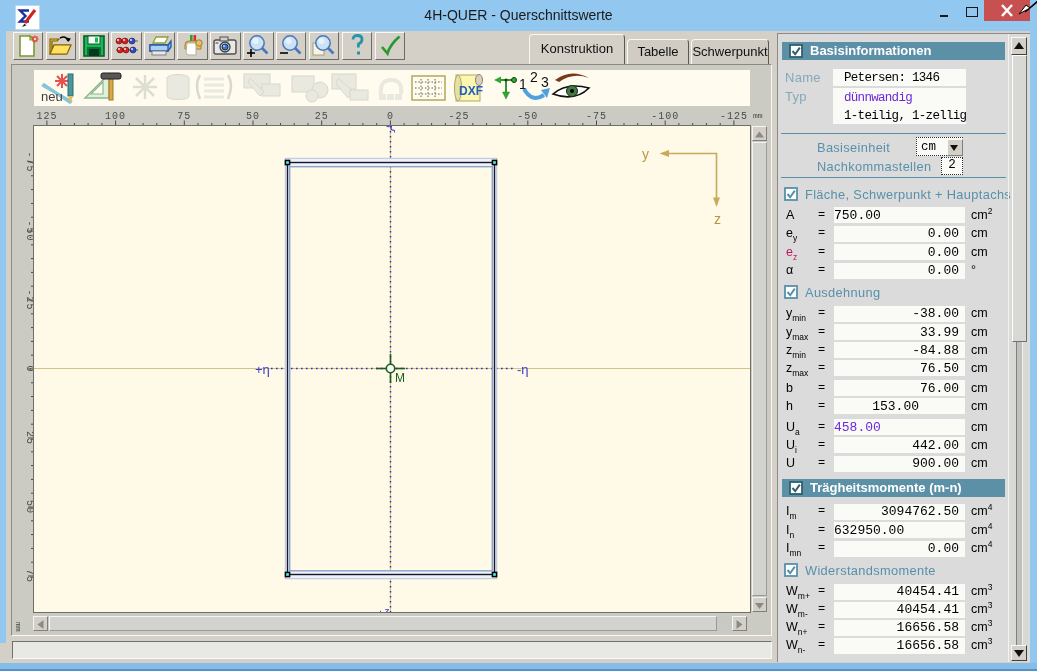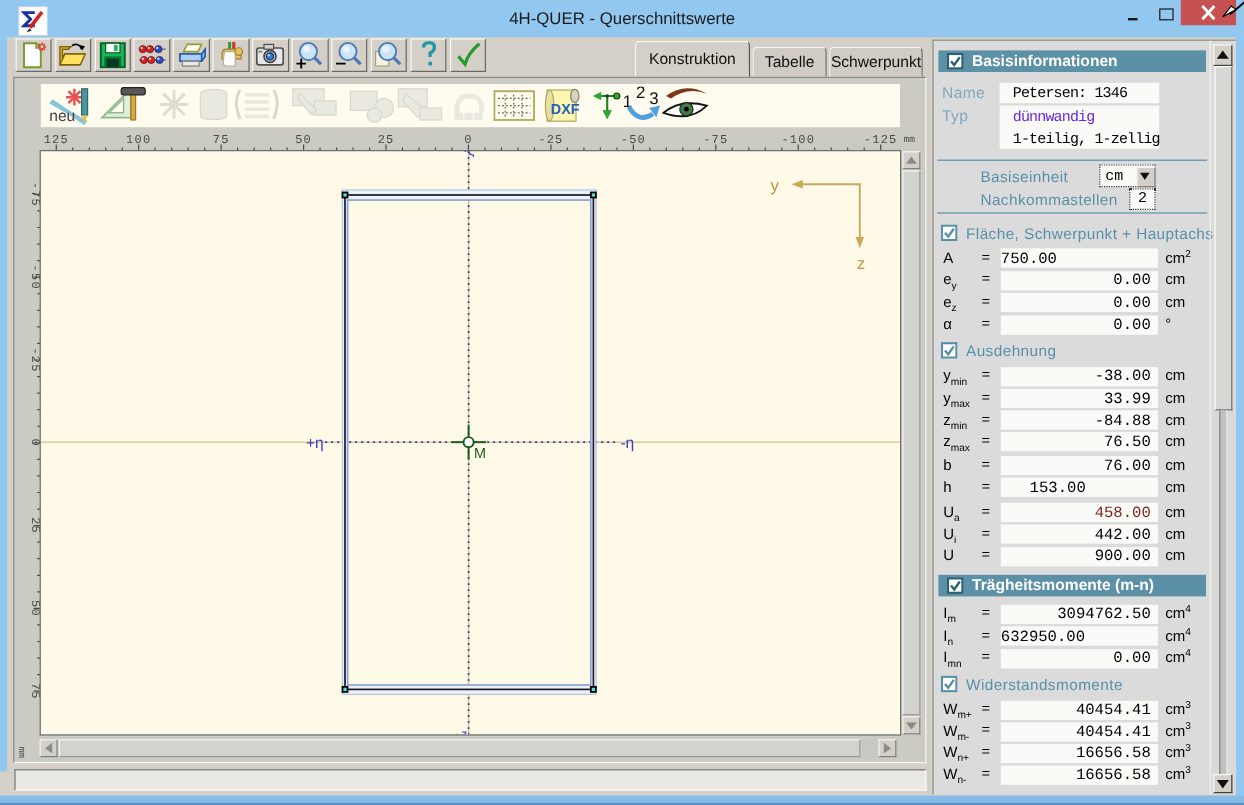--- a/index.html
+++ b/index.html
@@ -438,21 +438,21 @@
 <div style="position:absolute;left:786px;top:207.5px;font-size:12.5px;color:#000;white-space:nowrap">A</div>
 <div style="position:absolute;left:818px;top:207.5px;font-size:12px;color:#000;font-family:'Liberation Mono',monospace">=</div>
 <div style="position:absolute;left:834px;top:207.0px;width:131px;height:16px;background:#fafaf6"></div>
 <div style="position:absolute;left:834px;top:207.5px;width:125px;text-align:left;font-size:13px;font-family:'Liberation Mono',monospace;color:#000">750.00</div>
 <div style="position:absolute;left:971px;top:207.5px;font-size:12.5px;color:#000;white-space:nowrap">cm<sup style="font-size:8.5px">2</sup></div>
 <div style="position:absolute;left:786px;top:226px;font-size:12.5px;color:#000;white-space:nowrap">e<sub style="font-size:8.5px">y</sub></div>
 <div style="position:absolute;left:818px;top:226px;font-size:12px;color:#000;font-family:'Liberation Mono',monospace">=</div>
 <div style="position:absolute;left:834px;top:225.5px;width:131px;height:16px;background:#fafaf6"></div>
 <div style="position:absolute;left:834px;top:226px;width:125px;text-align:right;font-size:13px;font-family:'Liberation Mono',monospace;color:#000">0.00</div>
 <div style="position:absolute;left:971px;top:226px;font-size:12.5px;color:#000;white-space:nowrap">cm</div>
-<div style="position:absolute;left:786px;top:244.5px;font-size:12.5px;color:#000000;white-space:nowrap">e<sub style="font-size:8.5px">z</sub></div>
+<div style="position:absolute;left:786px;top:244.5px;font-size:12.5px;color:#be185d;white-space:nowrap">e<sub style="font-size:8.5px">z</sub></div>
 <div style="position:absolute;left:818px;top:244.5px;font-size:12px;color:#000;font-family:'Liberation Mono',monospace">=</div>
 <div style="position:absolute;left:834px;top:244.0px;width:131px;height:16px;background:#fafaf6"></div>
 <div style="position:absolute;left:834px;top:244.5px;width:125px;text-align:right;font-size:13px;font-family:'Liberation Mono',monospace;color:#000">0.00</div>
 <div style="position:absolute;left:971px;top:244.5px;font-size:12.5px;color:#000;white-space:nowrap">cm</div>
 <div style="position:absolute;left:786px;top:263px;font-size:12.5px;color:#000;white-space:nowrap">α</div>
 <div style="position:absolute;left:818px;top:263px;font-size:12px;color:#000;font-family:'Liberation Mono',monospace">=</div>
 <div style="position:absolute;left:834px;top:262.5px;width:131px;height:16px;background:#fafaf6"></div>
 <div style="position:absolute;left:834px;top:263px;width:125px;text-align:right;font-size:13px;font-family:'Liberation Mono',monospace;color:#000">0.00</div>
 <div style="position:absolute;left:971px;top:263px;font-size:12.5px;color:#000;white-space:nowrap">°</div>
 <div style="position:absolute;left:784px;top:285px">
@@ -483,26 +483,26 @@
 <div style="position:absolute;left:834px;top:360.5px;width:125px;text-align:right;font-size:13px;font-family:'Liberation Mono',monospace;color:#000">76.50</div>
 <div style="position:absolute;left:971px;top:360.5px;font-size:12.5px;color:#000;white-space:nowrap">cm</div>
 <div style="position:absolute;left:786px;top:380.5px;font-size:12.5px;color:#000;white-space:nowrap">b</div>
 <div style="position:absolute;left:818px;top:380.5px;font-size:12px;color:#000;font-family:'Liberation Mono',monospace">=</div>
 <div style="position:absolute;left:834px;top:380.0px;width:131px;height:16px;background:#fafaf6"></div>
 <div style="position:absolute;left:834px;top:380.5px;width:125px;text-align:right;font-size:13px;font-family:'Liberation Mono',monospace;color:#000">76.00</div>
 <div style="position:absolute;left:971px;top:380.5px;font-size:12.5px;color:#000;white-space:nowrap">cm</div>
 <div style="position:absolute;left:786px;top:398.5px;font-size:12.5px;color:#000;white-space:nowrap">h</div>
 <div style="position:absolute;left:818px;top:398.5px;font-size:12px;color:#000;font-family:'Liberation Mono',monospace">=</div>
 <div style="position:absolute;left:834px;top:398.0px;width:131px;height:16px;background:#fafaf6"></div>
-<div style="position:absolute;left:858px;top:398.5px;width:125px;text-align:left;font-size:13px;font-family:'Liberation Mono',monospace;color:#000">153.00</div>
+<div style="position:absolute;left:794px;top:398.5px;width:125px;text-align:right;font-size:13px;font-family:'Liberation Mono',monospace;color:#000">153.00</div>
 <div style="position:absolute;left:971px;top:398.5px;font-size:12.5px;color:#000;white-space:nowrap">cm</div>
 <div style="position:absolute;left:786px;top:419.5px;font-size:12.5px;color:#000;white-space:nowrap">U<sub style="font-size:8.5px">a</sub></div>
 <div style="position:absolute;left:818px;top:419.5px;font-size:12px;color:#000;font-family:'Liberation Mono',monospace">=</div>
 <div style="position:absolute;left:834px;top:419.0px;width:131px;height:16px;background:#fafaf6"></div>
-<div style="position:absolute;left:834px;top:419.5px;width:125px;text-align:right;font-size:13px;font-family:'Liberation Mono',monospace;color:#7f1d1d">458.00</div>
+<div style="position:absolute;left:834px;top:419.5px;width:125px;text-align:left;font-size:13px;font-family:'Liberation Mono',monospace;color:#6d28d9">458.00</div>
 <div style="position:absolute;left:971px;top:419.5px;font-size:12.5px;color:#000;white-space:nowrap">cm</div>
 <div style="position:absolute;left:786px;top:437.5px;font-size:12.5px;color:#000;white-space:nowrap">U<sub style="font-size:8.5px">i</sub></div>
 <div style="position:absolute;left:818px;top:437.5px;font-size:12px;color:#000;font-family:'Liberation Mono',monospace">=</div>
 <div style="position:absolute;left:834px;top:437.0px;width:131px;height:16px;background:#fafaf6"></div>
 <div style="position:absolute;left:834px;top:437.5px;width:125px;text-align:right;font-size:13px;font-family:'Liberation Mono',monospace;color:#000">442.00</div>
 <div style="position:absolute;left:971px;top:437.5px;font-size:12.5px;color:#000;white-space:nowrap">cm</div>
 <div style="position:absolute;left:786px;top:456px;font-size:12.5px;color:#000;white-space:nowrap">U</div>
 <div style="position:absolute;left:818px;top:456px;font-size:12px;color:#000;font-family:'Liberation Mono',monospace">=</div>
 <div style="position:absolute;left:834px;top:455.5px;width:131px;height:16px;background:#fafaf6"></div>
 <div style="position:absolute;left:834px;top:456px;width:125px;text-align:right;font-size:13px;font-family:'Liberation Mono',monospace;color:#000">900.00</div>

